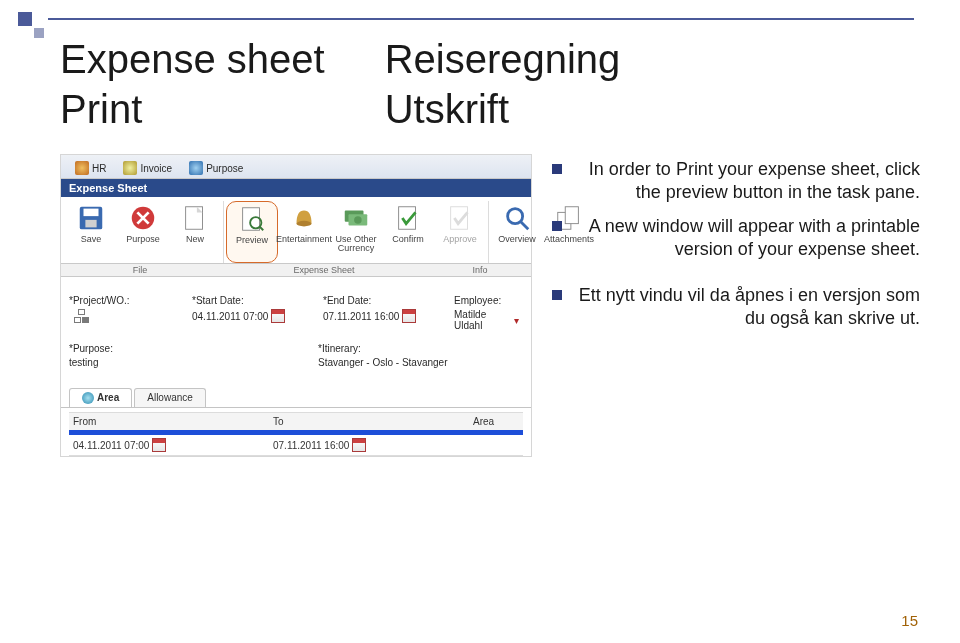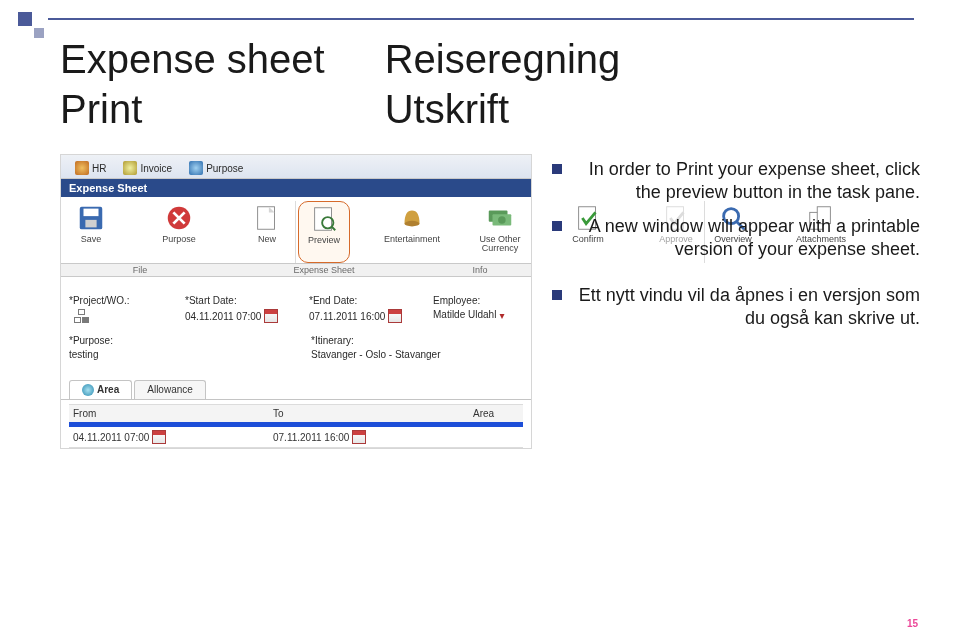--- a/index.html
+++ b/index.html
@@ -90,21 +90,20 @@
     }
     .toolbar {
       display: flex;
       border-bottom: 1px solid #c9c9c9;
       padding: 4px 2px 0;
     }
     .tool-group {
       display: flex;
       border-right: 1px solid #dcdcdc;
       padding: 0 2px;
-      gap: 36px;
     }
     .tool-btn {
       display: flex;
       flex-direction: column;
       align-items: center;
       width: 52px;
       padding: 2px 1px;
       text-align: center;
       font-size: 9px;
       color: #444;
@@ -127,21 +126,21 @@
       display: flex;
       font-size: 9px;
       text-align: center;
       color: #6a6a6a;
       border-bottom: 1px solid #c9c9c9;
       background: #f1f1f1;
     }
     .form-row1 {
       display: flex;
       padding: 18px 8px 2px;
-      gap: 8px;
+      gap: 15px;
     }
     .form-field {
       display: flex;
       flex-direction: column;
       gap: 3px;
     }
     .form-field .flabel {
       font-size: 10px;
       color: #2a2a2a;
     }
@@ -251,23 +250,23 @@
       left: 2px;
       top: 6px;
       width: 10px;
       height: 10px;
       background: #2a3a7a;
     }
     .page-num {
       position: absolute;
       bottom: 14px;
       right: 42px;
-      font-size: 10px;
-      font-weight: bold;
-      color: #ec4899;
+      font-size: 15px;
+      font-weight: normal;
+      color: #a16207;
     }
     .icon svg { width: 100%; height: 100%; }
   </style>
 </head>
 <body>
 
 <div class="slide-decoration">
   <div class="deco-big"></div>
   <div class="deco-small"></div>
   <div class="deco-line"></div>

